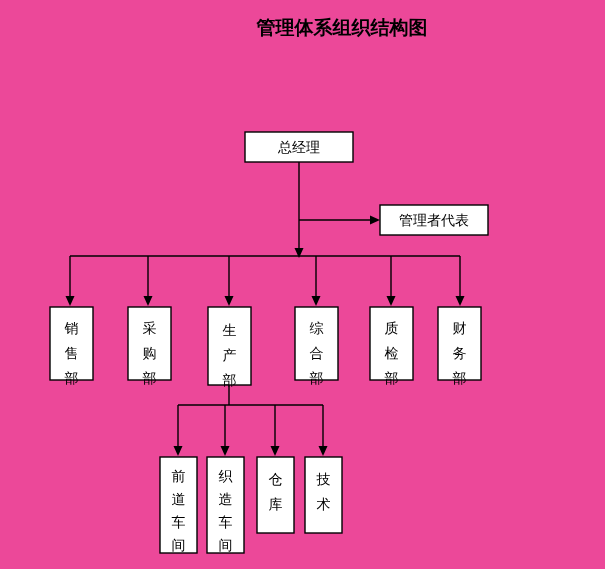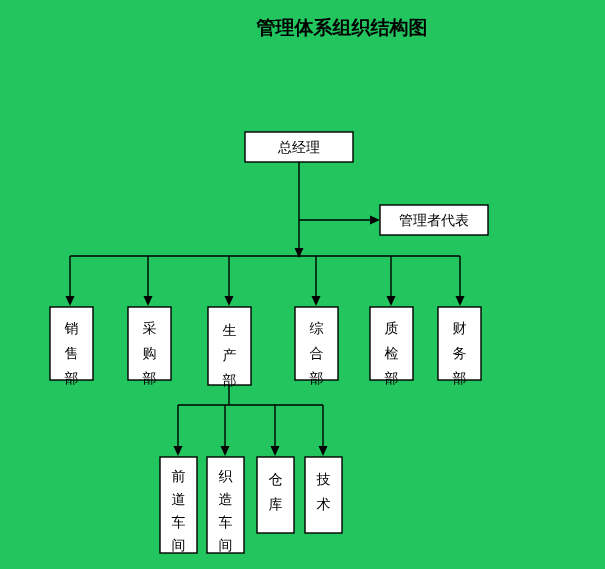--- a/index.html
+++ b/index.html
@@ -12,21 +12,21 @@
     width: 605px;
     height: 569px;
     font-family: "DejaVu Sans", "Liberation Sans", sans-serif;
     color: #000000;
     overflow: hidden;
   }
   #chart-root {
     position: relative;
     width: 605px;
     height: 569px;
-    background: #22c55e;
+    background: #ec4899;
   }
   #org-svg {
     position: absolute;
     left: 0;
     top: 0;
     width: 605px;
     height: 569px;
     display: block;
   }
   .chart-title {

